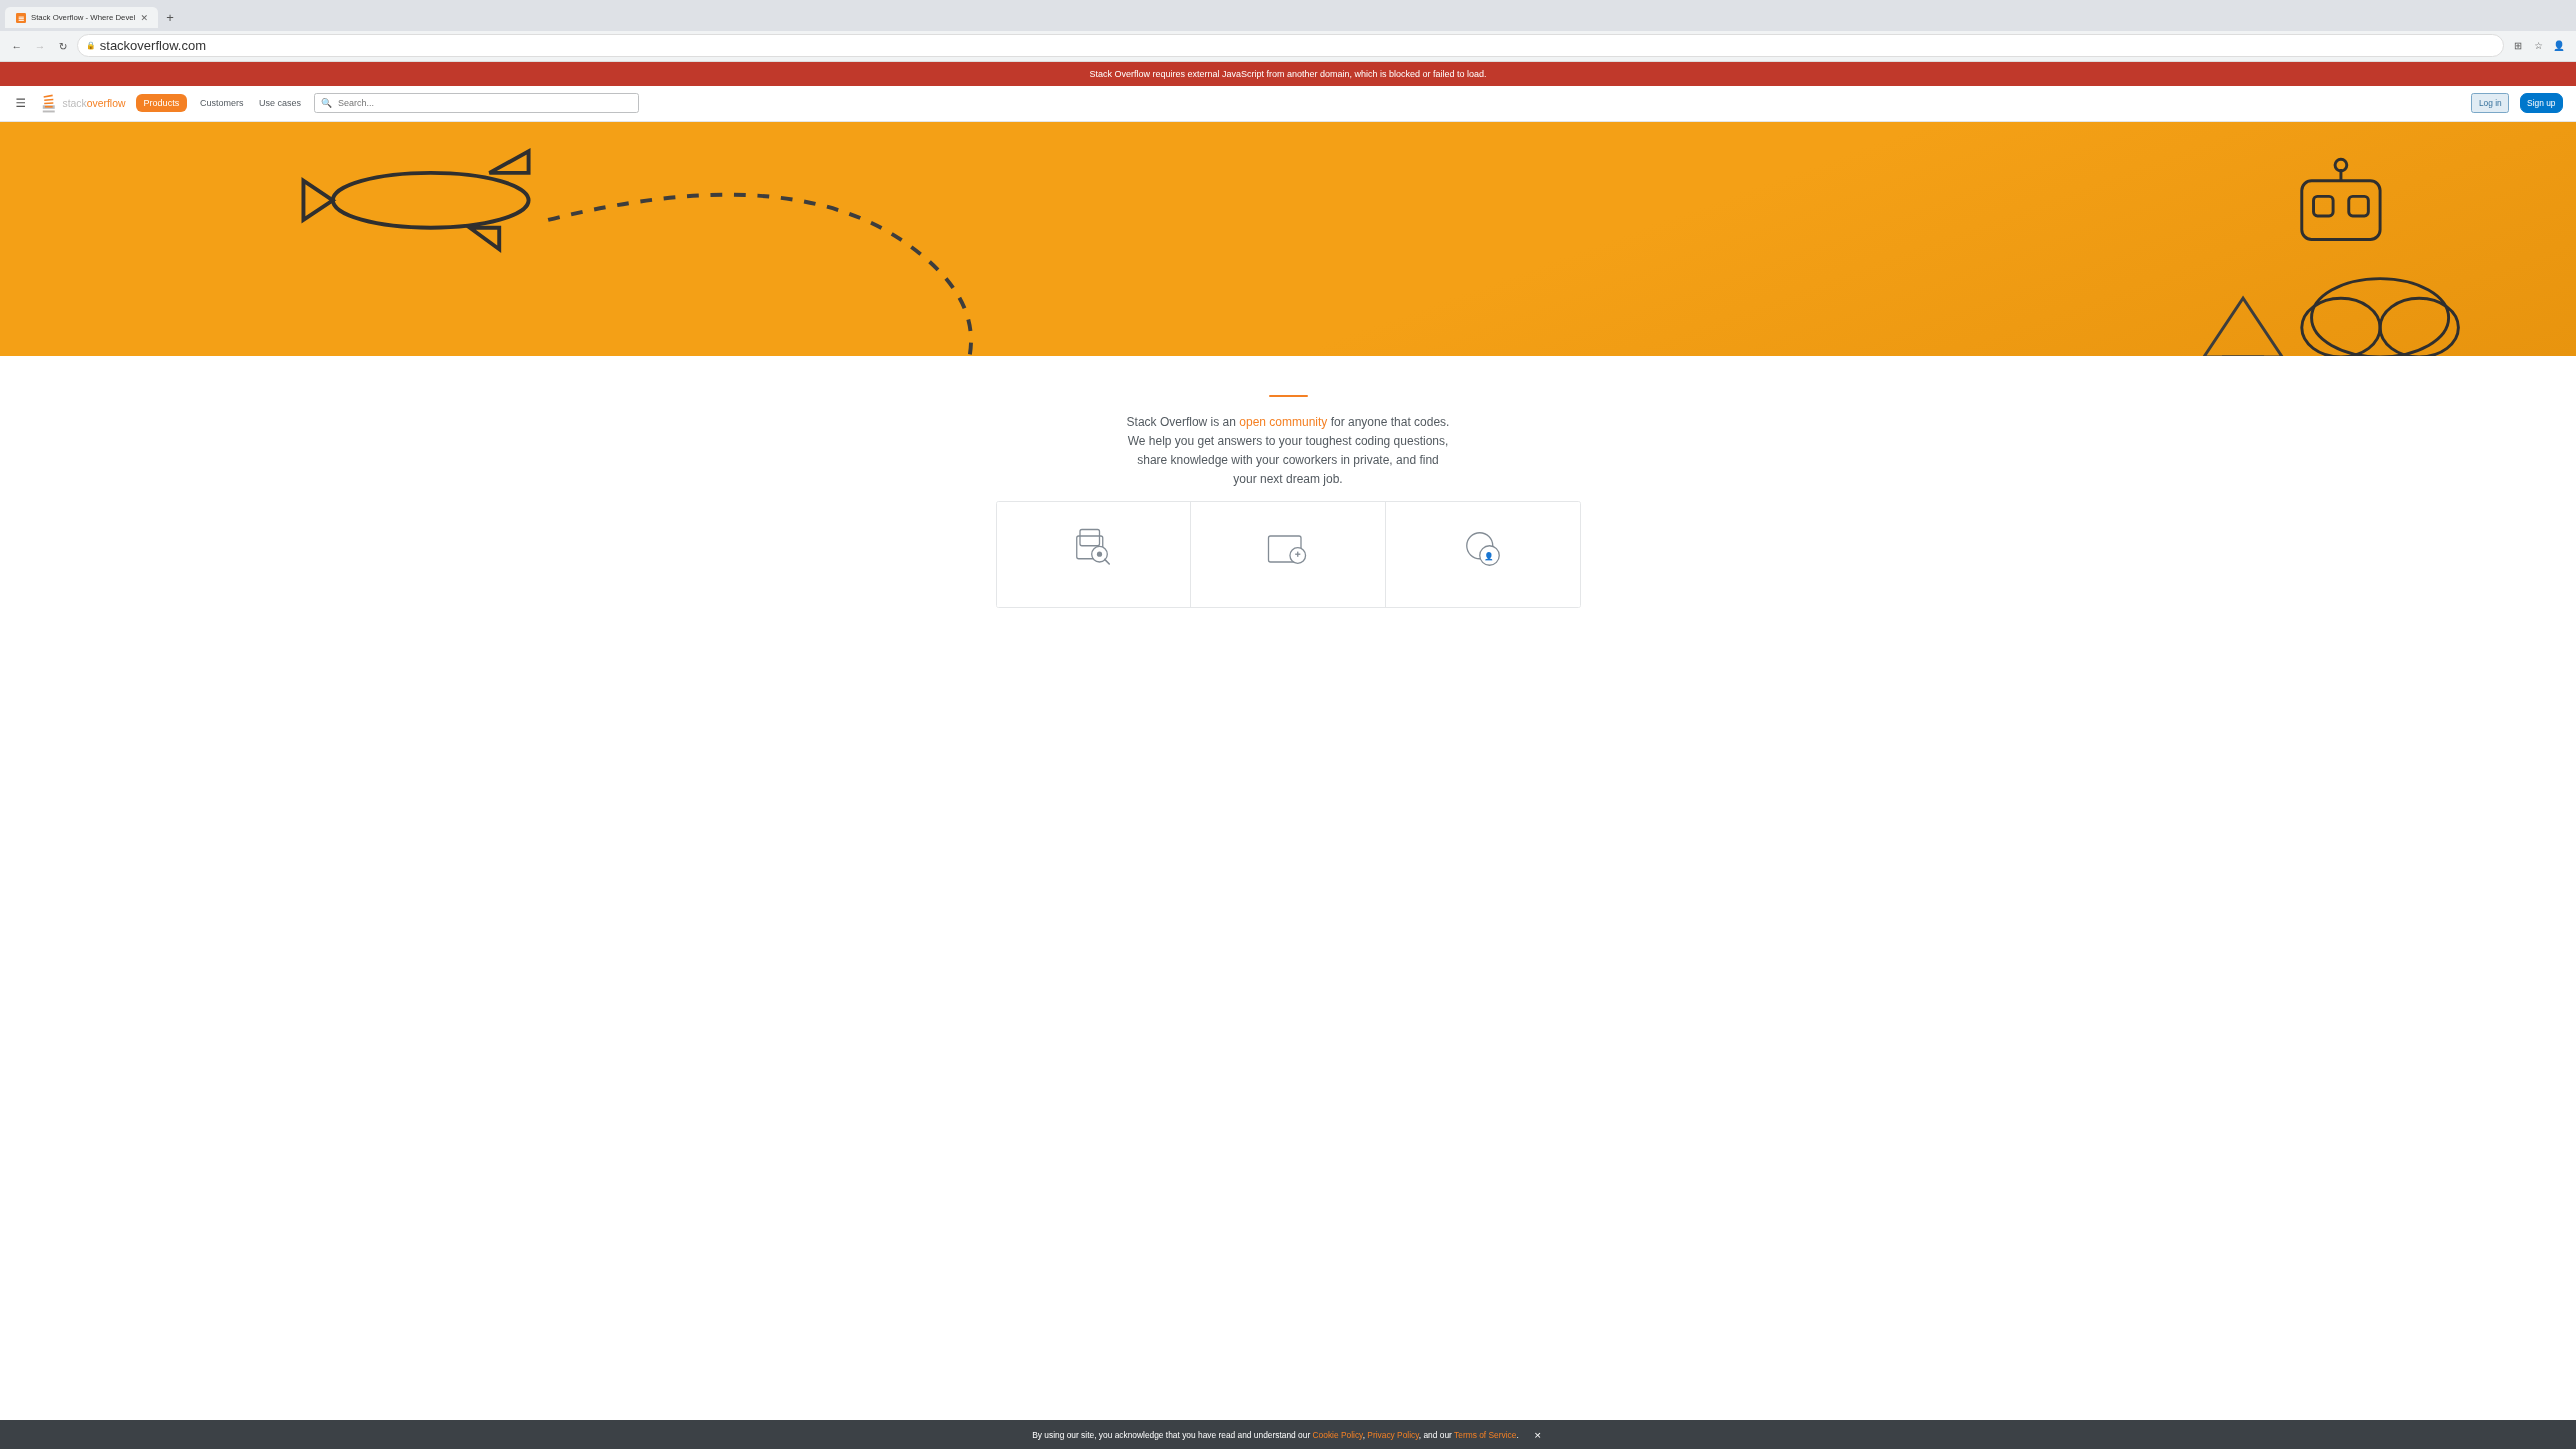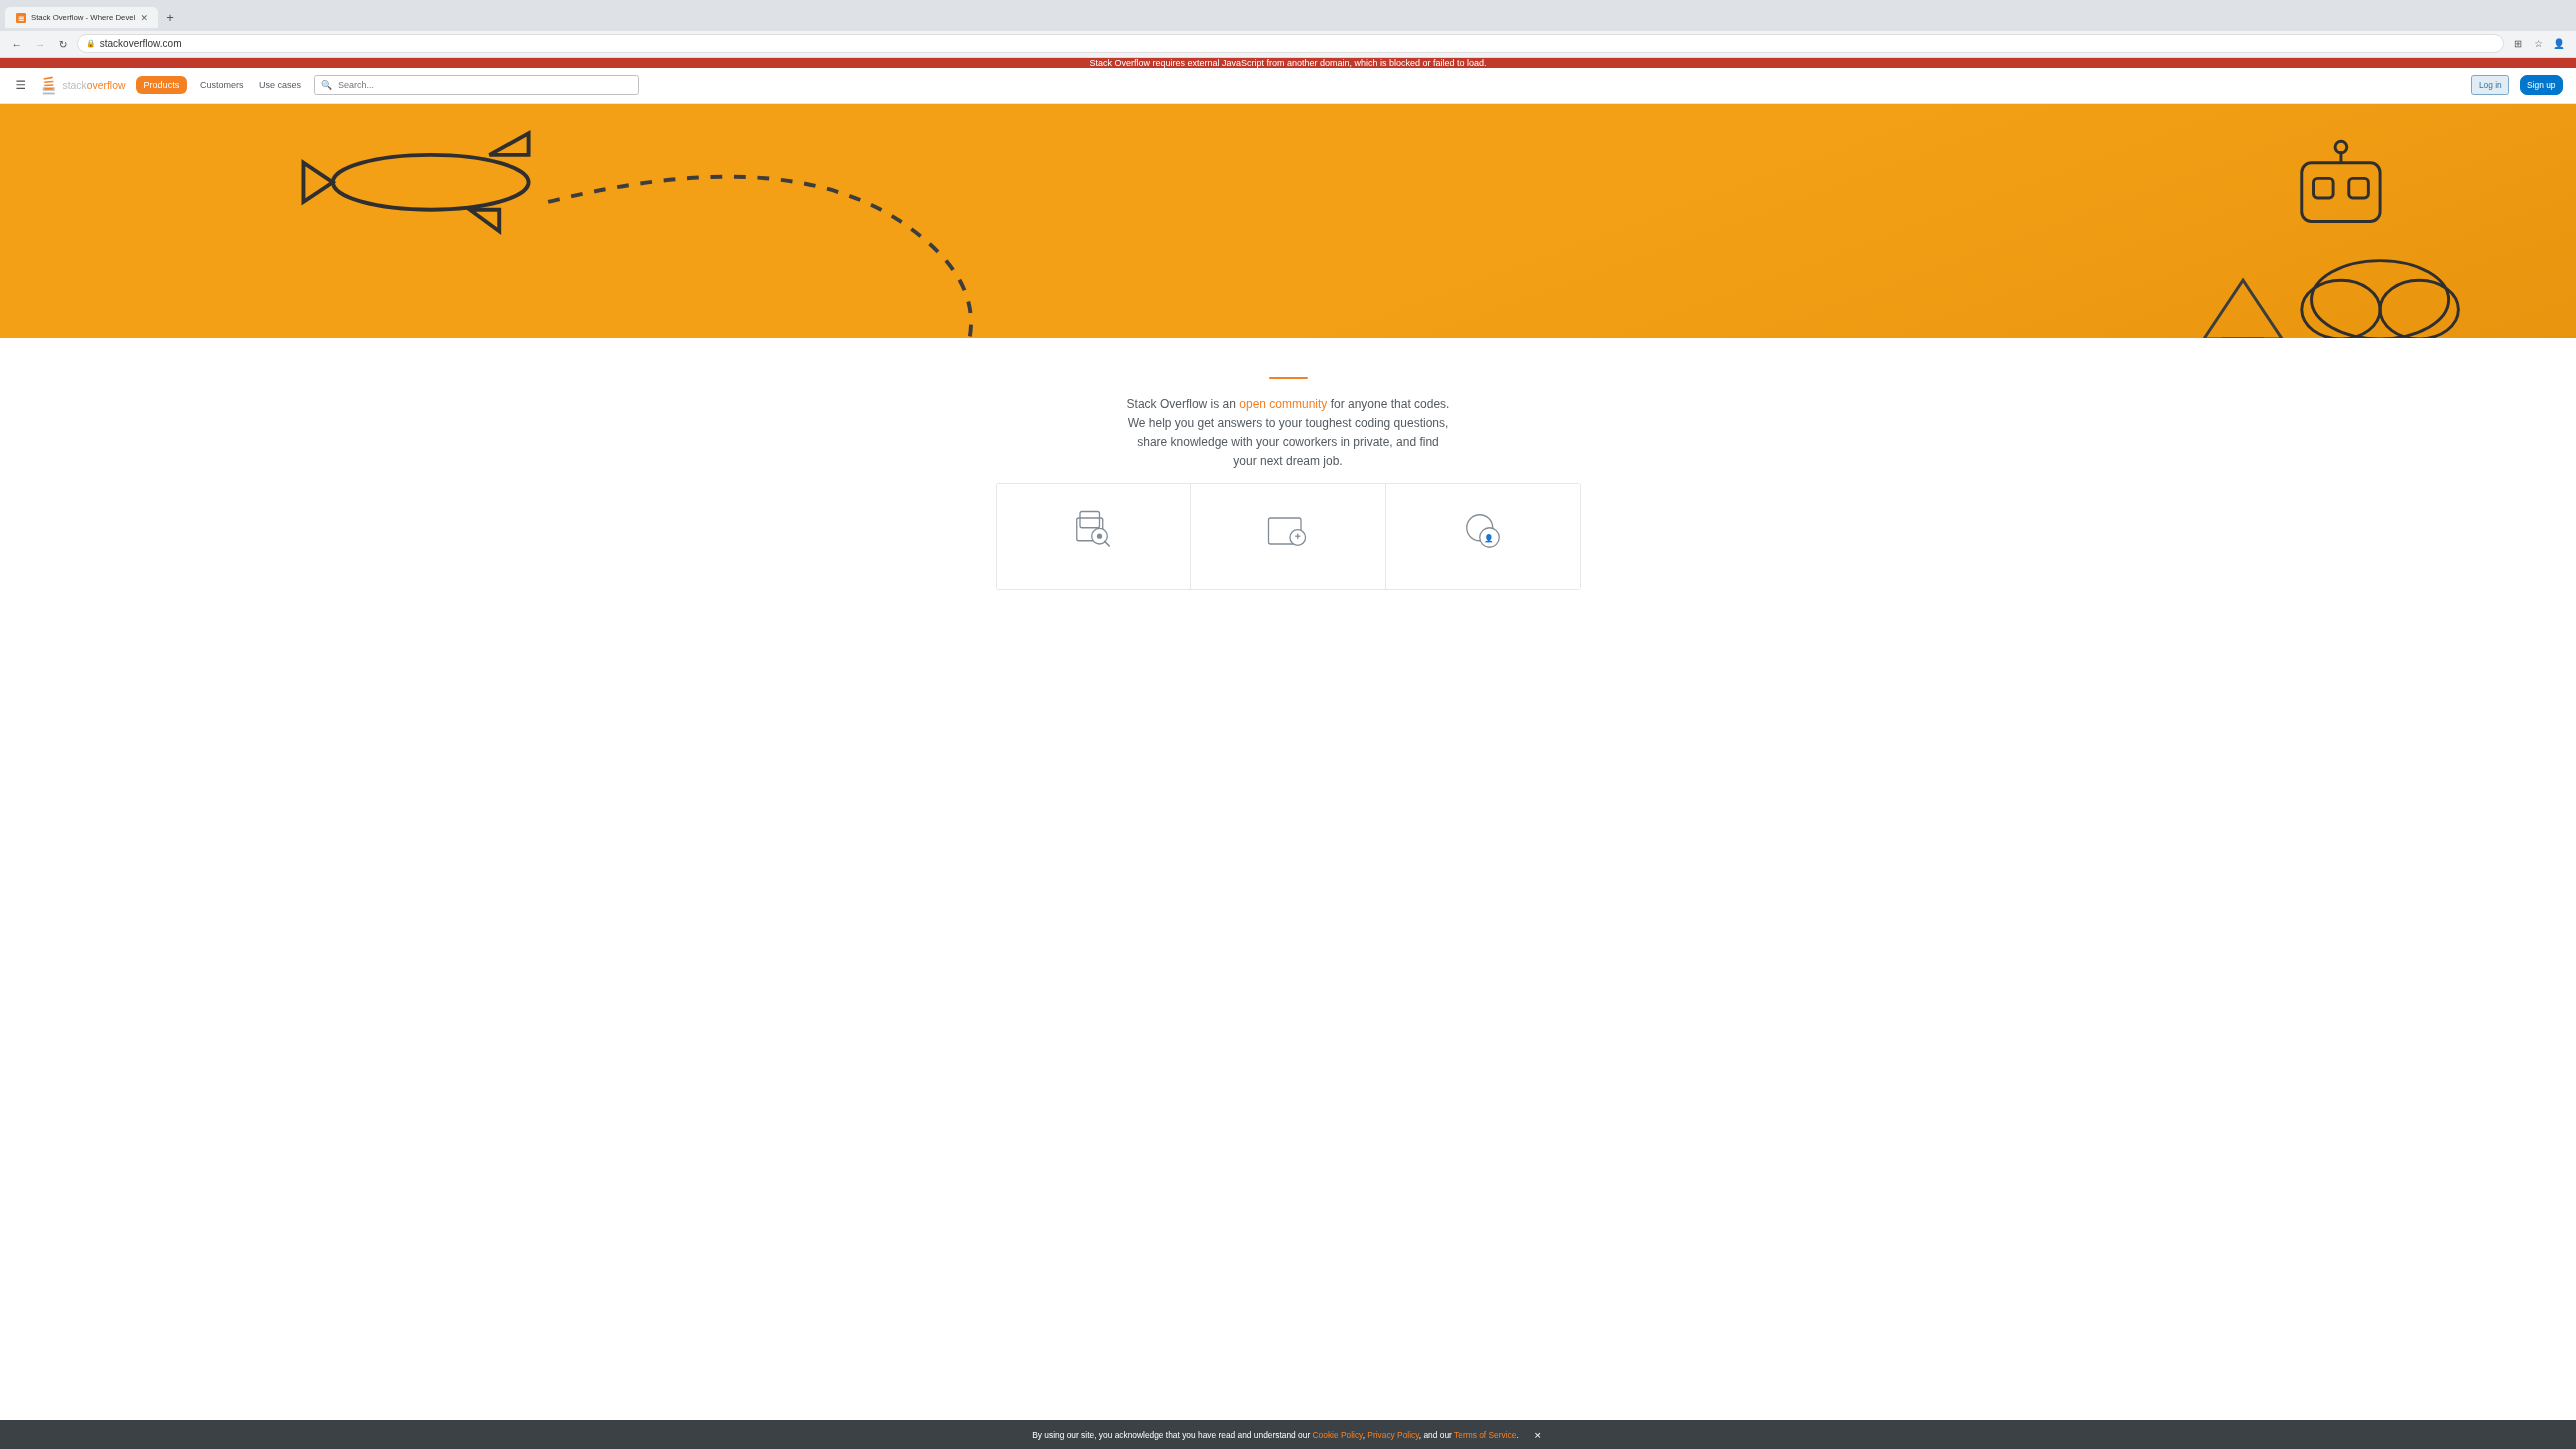--- a/index.html
+++ b/index.html
@@ -57,36 +57,36 @@
       display: flex;
       align-items: center;
       background: #fff;
       border: 0.6px solid #ddd;
       border-radius: 13px;
       padding: 2.6px 7.8px;
       gap: 3.9px;
       font-size: 8.4px;
     }
     .browser-address-bar .lock-icon { color: #5f6368; font-size: 7.8px; }
-    .browser-address-url { color: #333; font-size: 10px; }
+    .browser-address-url { color: #333; font-size: 13px; }
     .browser-actions { display: flex; gap: 2.6px; align-items: center; }
     .browser-action-btn {
       width: 18px; height: 18px;
       border: none; background: transparent;
       border-radius: 50%;
       display: flex; align-items: center; justify-content: center;
       cursor: pointer; color: #555; font-size: 9.7px;
     }
 
     
     .warning-banner {
       background: #c0392b;
       color: #fff;
       text-align: center;
-      padding: 0 13px;
+      padding: 7px 13px;
       font-size: 9px;
     }
 
     
     .site-header {
       background: #fff;
       border-bottom: 0.6px solid #e4e6e8;
       padding: 0 13px;
       display: flex;
       align-items: center;

